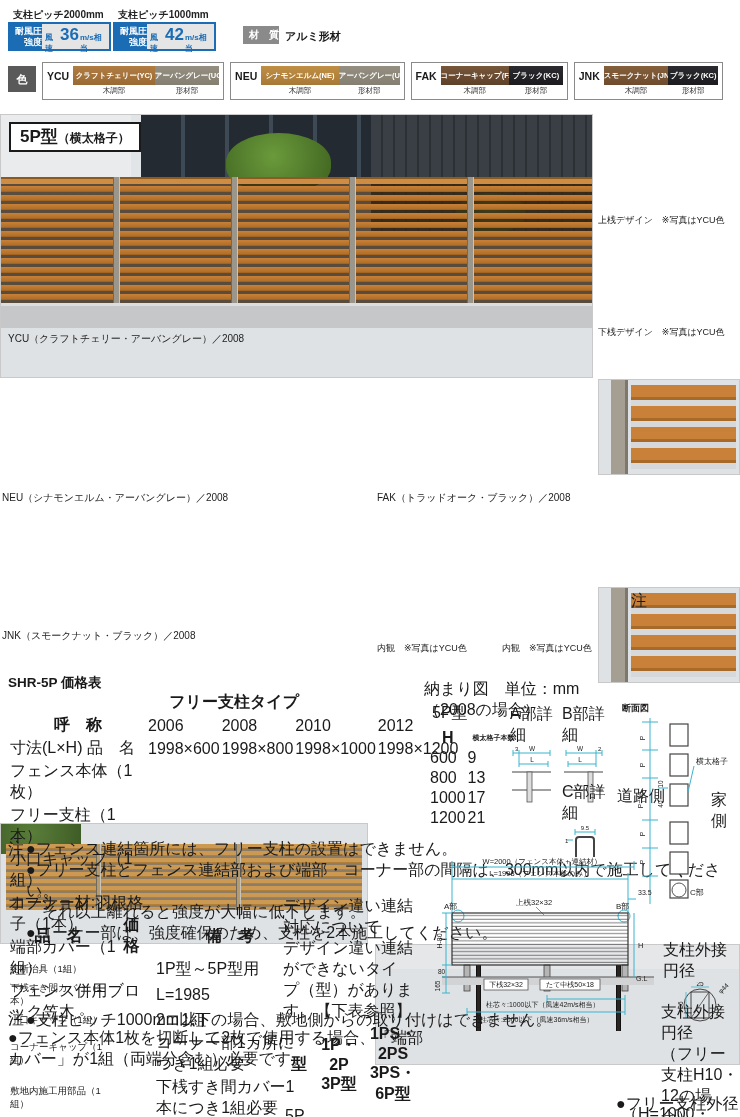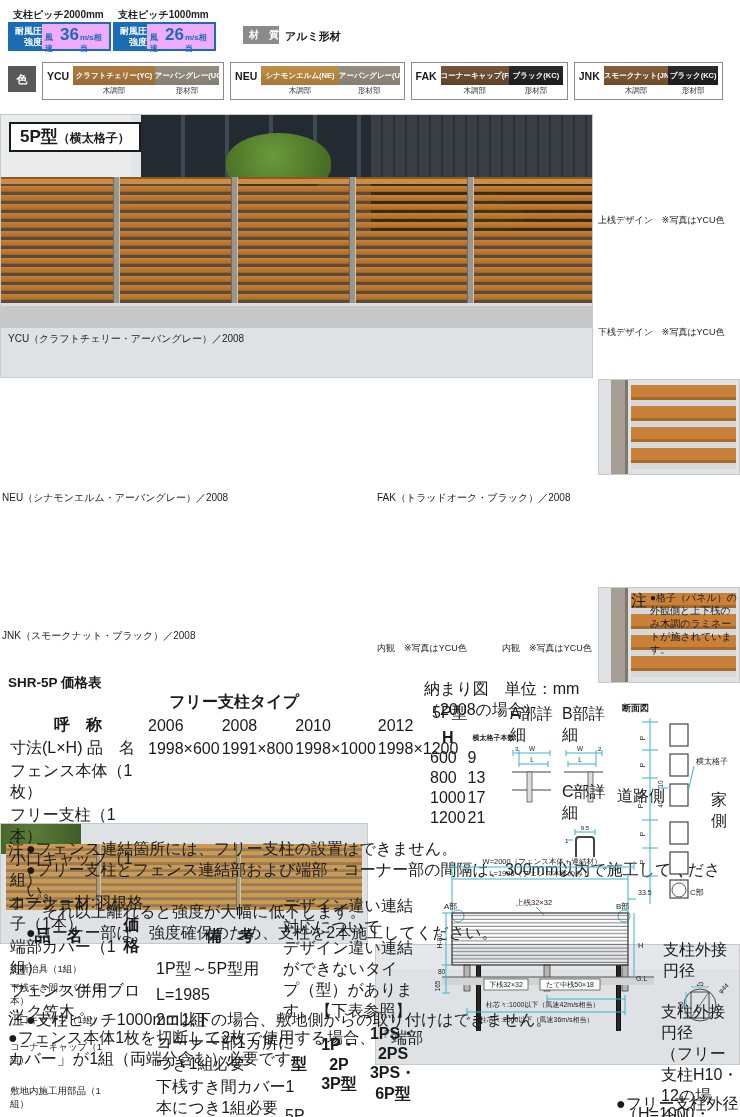--- a/index.html
+++ b/index.html
@@ -4,21 +4,21 @@
 <style>
 *{margin:0;padding:0;box-sizing:border-box}
 body{background:#fff}
 .page{position:relative;width:740px;height:1117px;background:#fff;font-family:"Liberation Sans","DejaVu Sans",sans-serif;color:#1a1a1a;overflow:hidden}
 .abs{position:absolute}
 .b{font-weight:bold}
 
 .pitch-label{font-size:10px;font-weight:bold;color:#222}
 .wind-badge{display:flex;background:#1a6cb5;padding:2px;height:29px}
 .wind-left{color:#fff;font-size:9px;font-weight:bold;width:32px;line-height:1.15;display:flex;align-items:center;justify-content:center;text-align:right}
-.wind-right{background:#f0abfc;color:#1a6cb5;display:flex;align-items:baseline;padding:2px 3px 0;font-size:8px;font-weight:bold;flex:1;justify-content:center}
+.wind-right{background:#e5e5e5;color:#1a6cb5;display:flex;align-items:baseline;padding:2px 3px 0;font-size:8px;font-weight:bold;flex:1;justify-content:center}
 .wind-num{font-size:17px;line-height:1;margin:0 1px}
 .material-box{background:#8a8a8a;color:#fff;font-size:10px;font-weight:bold;text-align:right;line-height:18px}
 .material-val{font-size:11px;font-weight:bold}
 
 .color-label{background:#595959;color:#fff;font-size:11px;font-weight:bold;text-align:center;line-height:26px}
 .color-row{display:flex;gap:6px}
 .color-item{flex:1;border:1px solid #8a8a8a;background:#fff;display:flex;padding:3px 4px;gap:4px}
 .color-code{font-size:10.5px;font-weight:bold;display:flex;align-items:flex-start;padding-top:4px}
 .color-cols{flex:1}
 .sw-row{display:flex;height:19px}
@@ -105,21 +105,21 @@
         <span>風速</span>
         <span class="wind-num">36</span>
         <span>m/s相当</span>
       </div>
   </div>
   <div class="abs pitch-label" style="left:118px;top:8px">支柱ピッチ1000mm</div>
   <div class="abs wind-badge" style="left:113px;top:22px;width:103px">
     <div class="wind-left">耐風圧強度</div>
     <div class="wind-right">
         <span>風速</span>
-        <span class="wind-num">26</span>
+        <span class="wind-num">42</span>
         <span>m/s相当</span>
       </div>
   </div>
   <div class="abs material-box" style="left:243px;top:26px;width:36px;height:18px">材　質</div>
   <div class="abs material-val" style="left:285px;top:29px">アルミ形材</div>
 
   <div class="abs color-label" style="left:8px;top:66px;width:28px;height:26px">色</div>
   <div class="abs color-row" style="left:42px;top:62px;width:643px">
     <div class="color-item">
       <div class="color-code">YCU</div>
@@ -226,21 +226,20 @@
   </div>
   <div class="abs caption" style="left:377px;top:491px">FAK（トラッドオーク・ブラック）／2008</div>
 
   <div class="abs caption" style="left:2px;top:629px">JNK（スモークナット・ブラック）／2008</div>
 
   <div class="abs caption sm" style="left:377px;top:642px">内観　※写真はYCU色</div>
 
   <div class="abs caption sm" style="left:502px;top:642px">内観　※写真はYCU色</div>
 
   <div class="abs note-bar" style="left:631px;top:591px;width:14px;height:52px">注</div>
-  <div class="abs note-text" style="left:650px;top:591px;width:90px;font-size:10px;line-height:13px">●格子（パネル）の外観側と上下桟のみ木調のラミネートが施されています。</div>
 
   <div class="abs b" style="left:8px;top:674px;font-size:13.5px">SHR-5P 価格表</div>
   <table class="ptable abs" style="left:8px;top:690px">
     <colgroup>
         <col style="width:136px">
         <col style="width:53px">
         <col style="width:53px">
         <col style="width:53px">
         <col style="width:53px">
       </colgroup>
@@ -254,21 +253,21 @@
       <td class="sub">2008</td>
       <td class="sub">2010</td>
       <td class="sub">2012</td>
     </tr>
     <tr>
       <td class="diag">
         <span class="tr">寸法(L×H)</span>
         <span class="bl">品　名</span>
       </td>
       <td class="dim">1998×600</td>
-      <td class="dim">1991×800</td>
+      <td class="dim">1998×800</td>
       <td class="dim">1998×1000</td>
       <td class="dim">1998×1200</td>
     </tr>
     <tr>
       <td>
             <div class="nm"><span>フェンス本体</span><span>（1枚）</span></div>
           </td>
       <td></td>
           <td></td>
           <td></td>

